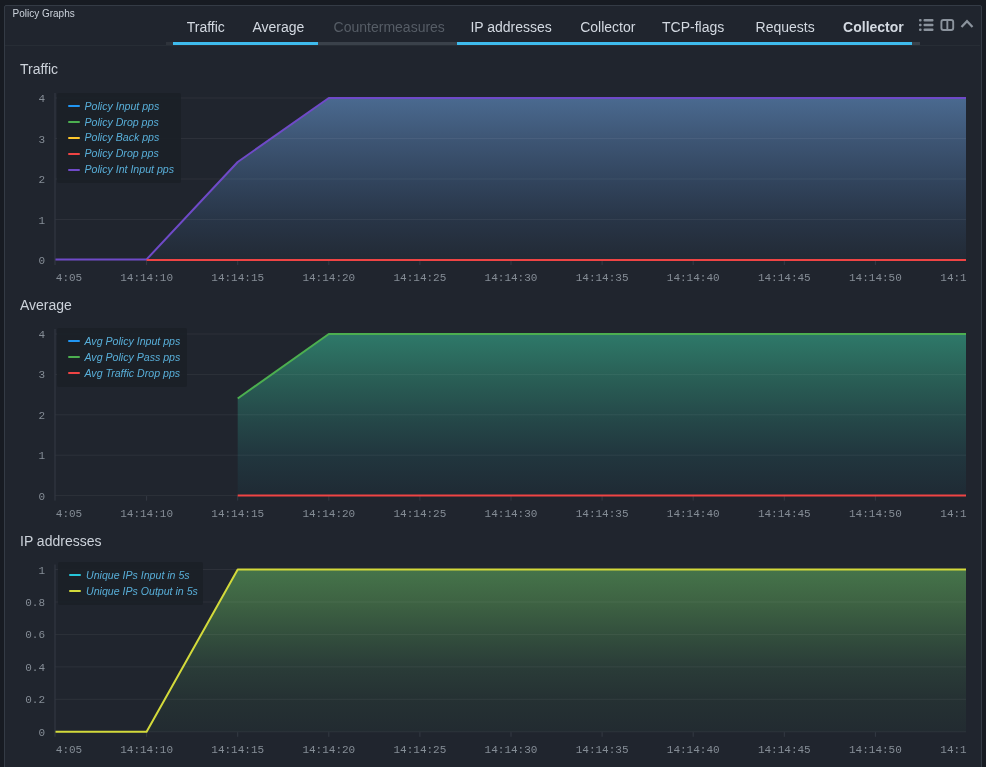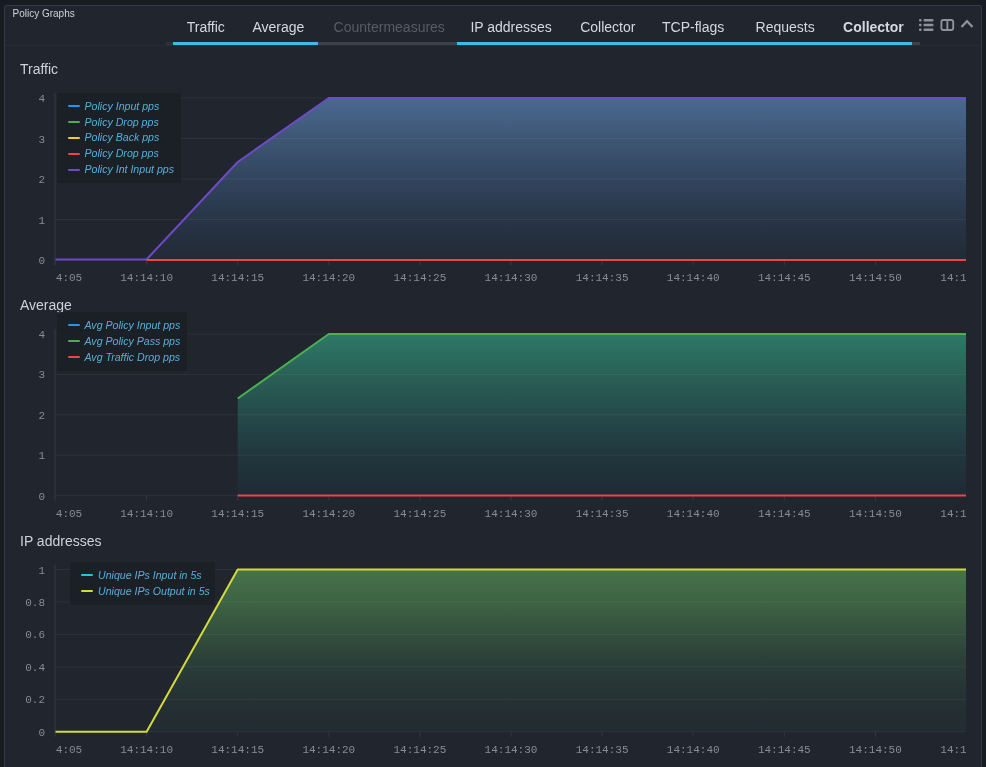--- a/index.html
+++ b/index.html
@@ -231,36 +231,36 @@
   <div class="lrow">
       <span class="dash" style="background:#ef4444;"></span>
       <span class="ltext">Policy Drop pps</span>
     </div>
   <div class="lrow">
       <span class="dash" style="background:#6f4ac8;"></span>
       <span class="ltext">Policy Int Input pps</span>
     </div>
 </div>
 
-<div class="legend" style="left:56.5px;top:312px;width:130.5px;padding-top:5.5px;padding-bottom:6px;">
+<div class="legend" style="left:56.5px;top:328px;width:130.5px;padding-top:5.5px;padding-bottom:6px;">
   <div class="lrow">
       <span class="dash" style="background:#2196f3;"></span>
       <span class="ltext">Avg Policy Input pps</span>
     </div>
   <div class="lrow">
       <span class="dash" style="background:#4caf50;"></span>
       <span class="ltext">Avg Policy Pass pps</span>
     </div>
   <div class="lrow">
       <span class="dash" style="background:#ef4444;"></span>
       <span class="ltext">Avg Traffic Drop pps</span>
     </div>
 </div>
 
-<div class="legend" style="left:70px;top:562px;width:144.5px;padding-top:5.5px;padding-bottom:6px;text-align:right;">
+<div class="legend" style="left:58px;top:562px;width:144.5px;padding-top:5.5px;padding-bottom:6px;text-align:right;">
   <div class="lrow">
       <span class="dash" style="background:#26c6da;"></span>
       <span class="ltext">Unique IPs Input in 5s</span>
     </div>
   <div class="lrow">
       <span class="dash" style="background:#d3da3b;"></span>
       <span class="ltext">Unique IPs Output in 5s</span>
     </div>
 </div>
 

